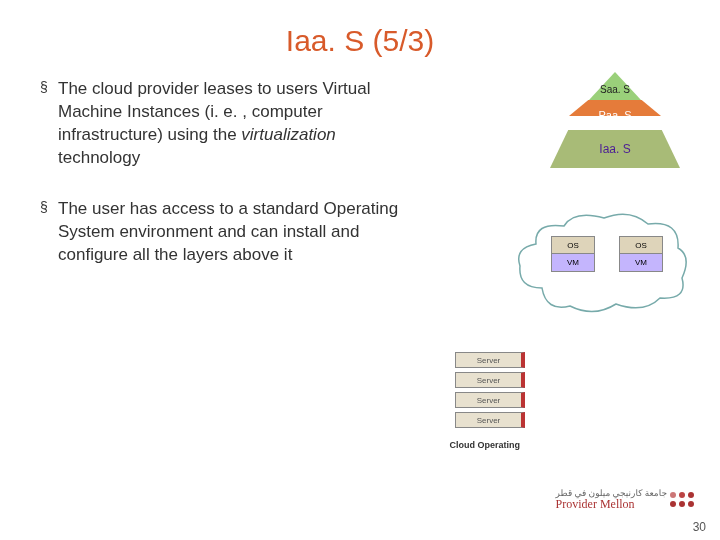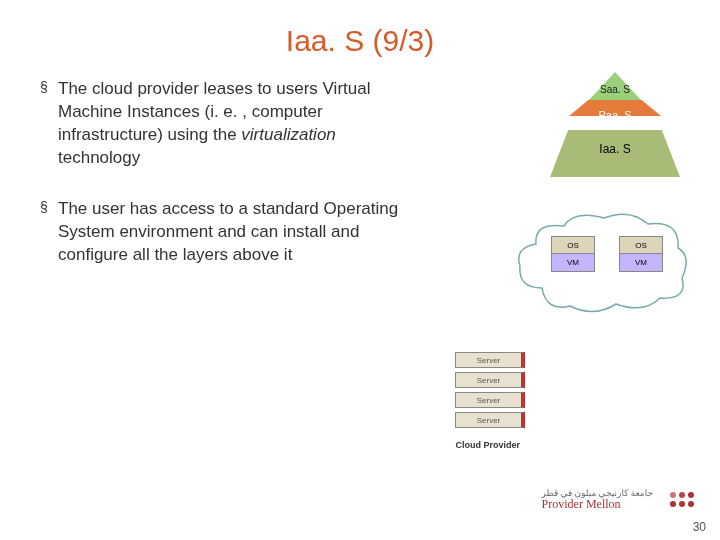--- a/index.html
+++ b/index.html
@@ -75,26 +75,26 @@
     width: 92px; height: 16px;
     background: #e57b3a;
     clip-path: polygon(21% 0, 79% 0, 100% 100%, 0 100%);
     z-index: 2;
     text-align: center; line-height: 30px;
     font-size: 11px; color: #fff;
   }
   .trap-bot {
     position: absolute;
     top: 58px; left: 50%; transform: translateX(-50%);
-    width: 130px; height: 47px;
+    width: 130px; height: 38px;
     background: #a8bb77;
     clip-path: polygon(14% 0, 86% 0, 100% 100%, 0 100%);
     z-index: 1;
     text-align: center; line-height: 38px;
-    font-size: 12px; color: #000000;
+    font-size: 12px; color: #4c1d95;
   }
   .cloud {
     position: absolute;
     top: 130px; right: -2px;
     width: 180px; height: 110px;
   }
   .cloud svg { position: absolute; top:0; left:0; }
   .vm-row {
     position: absolute;
     top: 28px; left: 28px; right: 18px;
@@ -132,21 +132,21 @@
     font-size: 8px; color: #555;
     display:flex; align-items:center; justify-content:center;
   }
   .cloud-provider {
     position: absolute;
     top: 440px; right: 200px;
     font-size: 9px; font-weight: bold; color: #333;
   }
   .logo {
     position: absolute; bottom: 30px; right: 26px;
-    display: flex; align-items: center; gap: 17px;
+    display: flex; align-items: center; gap: 3px;
   }
   .logo-text {
     font-size: 12px; color: #a33; font-family: Georgia, serif;
     line-height: 1;
   }
   .logo-text .ar { font-size: 9px; color: #666; }
   .logo-dots { display: grid; grid-template-columns: repeat(3, 6px); gap: 3px; }
   .logo-dots span { width:6px;height:6px;background:#a33;border-radius:50%; display:block;}
   .logo-dots span:nth-child(1){background:#c77;}
   .logo-dots span:nth-child(2){background:#b44;}
@@ -157,21 +157,21 @@
   .pagenum {
     position: absolute; bottom: 6px; right: 14px;
     font-size: 12px; color: #555; text-align: center;
   }
 </style>
 </head>
 <body>
 
 <div class="slide">
 
-  <h1 class="title">Iaa. S (9/3)</h1>
+  <h1 class="title">Iaa. S (5/3)</h1>
 
   <div class="content">
     <div class="text-col">
       <div class="bullet">
         <span class="marker">§</span>
         <span>The cloud provider leases to users Virtual Machine Instances (i. e. , computer infrastructure) using the <em>virtualization</em> technology</span>
       </div>
       <div class="bullet">
         <span class="marker">§</span>
         <span>The user has access to a standard Operating System environment and can install and configure all the layers above it</span>
@@ -204,21 +204,21 @@
     </div>
   </div>
 
   <div class="servers">
     <div class="server">Server</div>
     <div class="server">Server</div>
     <div class="server">Server</div>
     <div class="server">Server</div>
   </div>
 
-  <div class="cloud-provider">Cloud Provider</div>
+  <div class="cloud-provider">Cloud Operating</div>
 
   <div class="logo">
     <div class="logo-text">
       <div class="ar">جامعة كارنيجي ميلون في قطر</div>
       <div>Provider Mellon</div>
     </div>
     <div class="logo-dots">
       <span></span>
         <span></span>
         <span></span>

